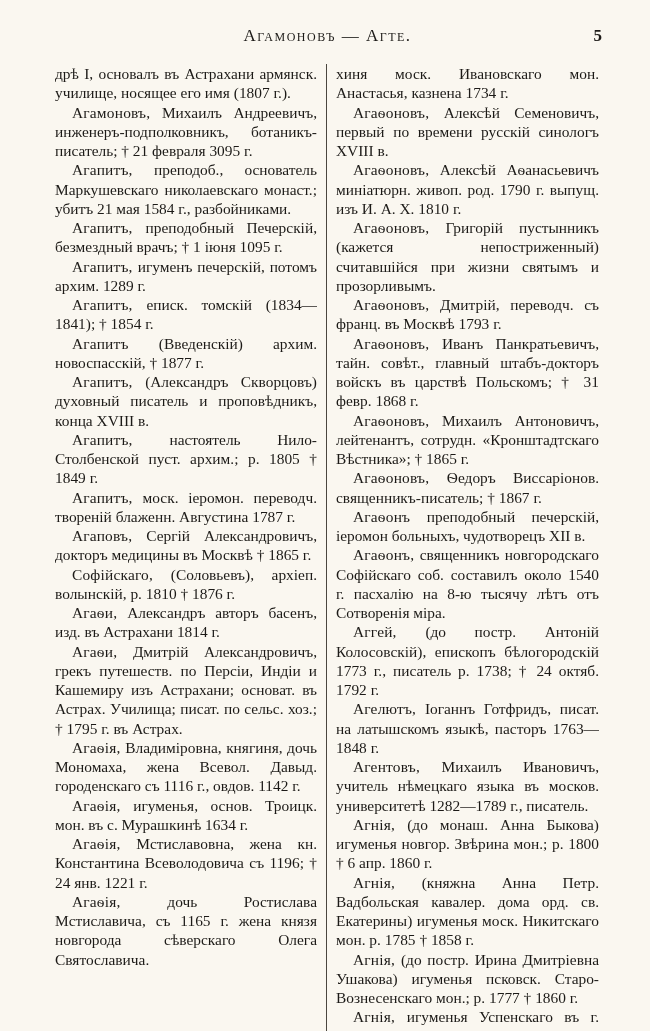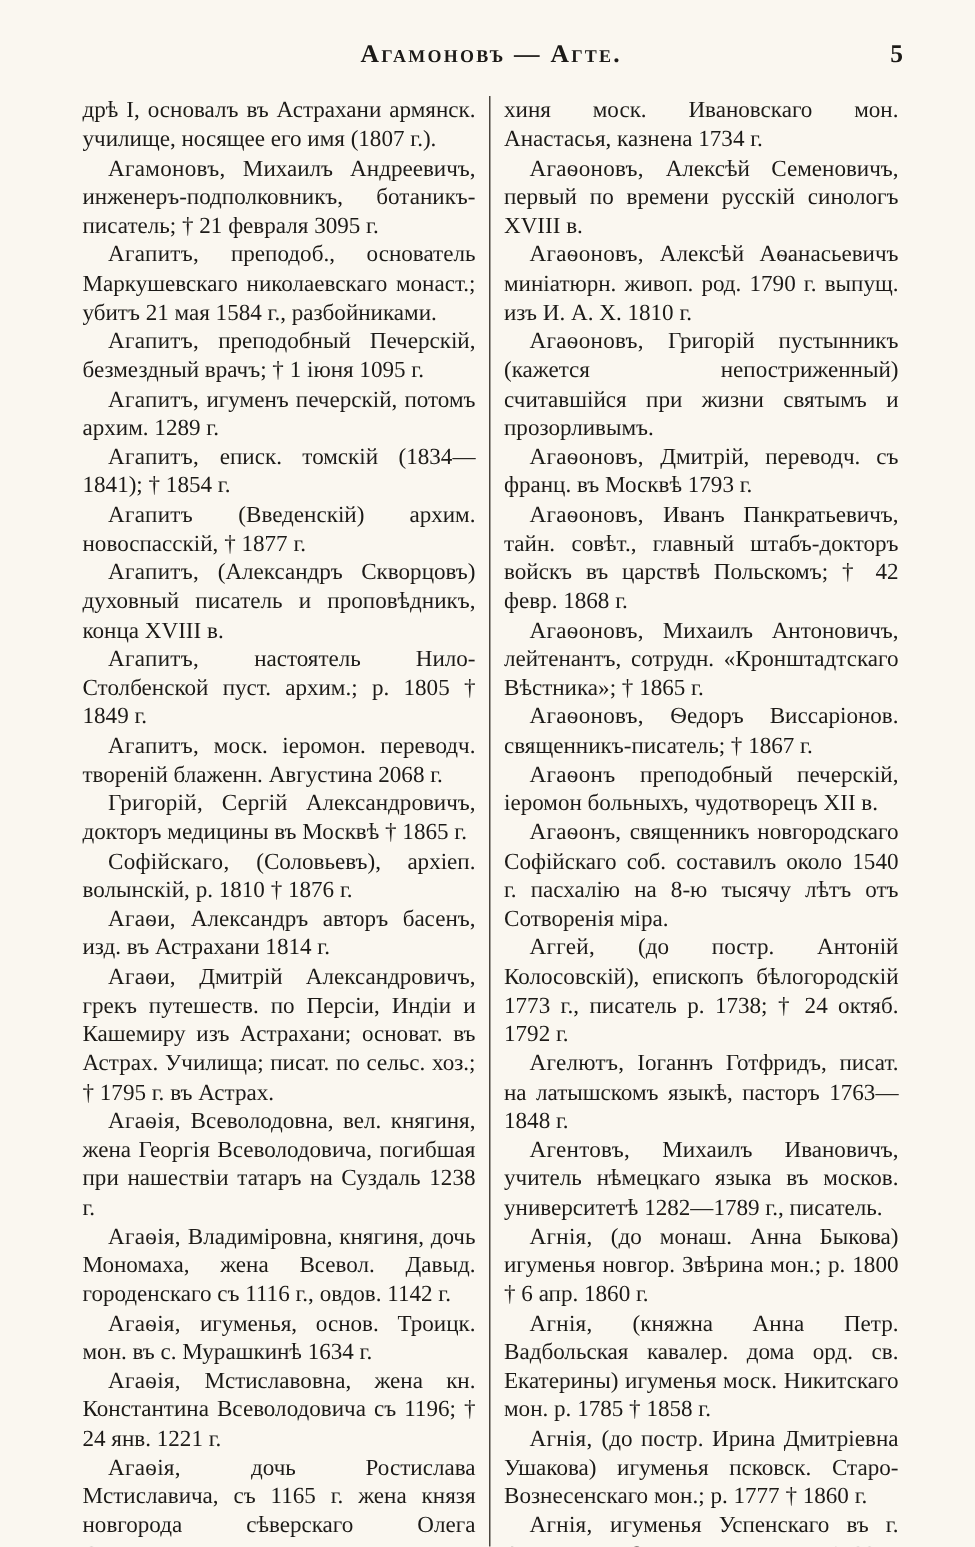--- a/index.html
+++ b/index.html
@@ -20,21 +20,21 @@
     box-sizing: border-box;
   }
   .header {
     position: relative;
     text-align: center;
     height: 34px;
     margin-bottom: 4px;
   }
   .header-title {
     font-variant: small-caps;
-    font-weight: bold;
+    font-weight: normal;
     font-size: 17px;
     letter-spacing: 1.5px;
     display: inline-block;
   }
   .page-number {
     position: absolute;
     right: -2px;
     top: 0;
     font-weight: bold;
     font-size: 17px;
@@ -81,38 +81,37 @@
     <div class="col col-left">
         <p class="entry cont"><span>дрѣ I, основалъ въ Астрахани армянск. училище, носящее его имя (1807 г.).</span></p>
         <p class="entry"><b>Агамоновъ, </b><span>Михаилъ Андреевичъ, инженеръ-подполковникъ, ботаникъ-писатель; † 21 февраля 3095 г.</span></p>
         <p class="entry"><b>Агапитъ, </b><span>преподоб., основатель Маркушевскаго николаевскаго монаст.; убитъ 21 мая 1584 г., разбойниками.</span></p>
         <p class="entry"><b>Агапитъ, </b><span>преподобный Печерскій, безмездный врачъ; † 1 іюня 1095 г.</span></p>
         <p class="entry"><b>Агапитъ, </b><span>игуменъ печерскій, потомъ архим. 1289 г.</span></p>
         <p class="entry"><b>Агапитъ, </b><span>еписк. томскій (1834— 1841); † 1854 г.</span></p>
         <p class="entry"><b>Агапитъ </b><span>(Введенскій) архим. новоспасскій, † 1877 г.</span></p>
         <p class="entry"><b>Агапитъ, </b><span>(Александръ Скворцовъ) духовный писатель и проповѣдникъ, конца XVIII в.</span></p>
         <p class="entry"><b>Агапитъ, </b><span>настоятель Нило-Столбенской пуст. архим.; р. 1805 † 1849 г.</span></p>
-        <p class="entry"><b>Агапитъ, </b><span>моск. іеромон. переводч. твореній блаженн. Августина 2068 г.</span></p>
-        <p class="entry"><b>Григорій, </b><span>Сергій Александровичъ, докторъ медицины въ Москвѣ † 1865 г.</span></p>
+        <p class="entry"><b>Агапитъ, </b><span>моск. іеромон. переводч. твореній блаженн. Августина 1787 г.</span></p>
+        <p class="entry"><b>Агаповъ, </b><span>Сергій Александровичъ, докторъ медицины въ Москвѣ † 1865 г.</span></p>
         <p class="entry"><b>Софійскаго, </b><span>(Соловьевъ), архіеп. волынскій, р. 1810 † 1876 г.</span></p>
         <p class="entry"><b>Агаѳи, </b><span>Александръ авторъ басенъ, изд. въ Астрахани 1814 г.</span></p>
         <p class="entry"><b>Агаѳи, </b><span>Дмитрій Александровичъ, грекъ путешеств. по Персіи, Индіи и Кашемиру изъ Астрахани; основат. въ Астрах. Училища; писат. по сельс. хоз.; † 1795 г. въ Астрах.</span></p>
-        <p class="entry"><b>Агаѳія, </b><span>Всеволодовна, вел. княгиня, жена Георгія Всеволодовича, погибшая при нашествіи татаръ на Суздаль 1238 г.</span></p>
         <p class="entry"><b>Агаѳія, </b><span>Владиміровна, княгиня, дочь Мономаха, жена Всевол. Давыд. городенскаго съ 1116 г., овдов. 1142 г.</span></p>
         <p class="entry"><b>Агаѳія, </b><span>игуменья, основ. Троицк. мон. въ с. Мурашкинѣ 1634 г.</span></p>
         <p class="entry"><b>Агаѳія, </b><span>Мстиславовна, жена кн. Константина Всеволодовича съ 1196; † 24 янв. 1221 г.</span></p>
         <p class="entry"><b>Агаѳія, </b><span>дочь Ростислава Мстиславича, съ 1165 г. жена князя новгорода сѣверскаго Олега Святославича.</span></p>
       </div>
     <div class="col col-right">
         <p class="entry cont"><span>хиня моск. Ивановскаго мон. Анастасья, казнена 1734 г.</span></p>
         <p class="entry"><b>Агаѳоновъ, </b><span>Алексѣй Семеновичъ, первый по времени русскій синологъ XVIII в.</span></p>
         <p class="entry"><b>Агаѳоновъ, </b><span>Алексѣй Аѳанасьевичъ миніатюрн. живоп. род. 1790 г. выпущ. изъ И. А. Х. 1810 г.</span></p>
         <p class="entry"><b>Агаѳоновъ, </b><span>Григорій пустынникъ (кажется непостриженный) считавшійся при жизни святымъ и прозорливымъ.</span></p>
         <p class="entry"><b>Агаѳоновъ, </b><span>Дмитрій, переводч. съ франц. въ Москвѣ 1793 г.</span></p>
-        <p class="entry"><b>Агаѳоновъ, </b><span>Иванъ Панкратьевичъ, тайн. совѣт., главный штабъ-докторъ войскъ въ царствѣ Польскомъ; † 42 февр. 1868 г.</span></p>
+        <p class="entry"><b>Агаѳоновъ, </b><span>Иванъ Панкратьевичъ, тайн. совѣт., главный штабъ-докторъ войскъ въ царствѣ Польскомъ; † 31 февр. 1868 г.</span></p>
         <p class="entry"><b>Агаѳоновъ, </b><span>Михаилъ Антоновичъ, лейтенантъ, сотрудн. «Кронштадтскаго Вѣстника»; † 1865 г.</span></p>
         <p class="entry"><b>Агаѳоновъ, </b><span>Ѳедоръ Виссаріонов. священникъ-писатель; † 1867 г.</span></p>
         <p class="entry"><b>Агаѳонъ </b><span>преподобный печерскій, іеромон больныхъ, чудотворецъ XII в.</span></p>
         <p class="entry"><b>Агаѳонъ, </b><span>священникъ новгородскаго Софійскаго соб. составилъ около 1540 г. пасхалію на 8-ю тысячу лѣтъ отъ Сотворенія міра.</span></p>
         <p class="entry"><b>Аггей, </b><span>(до постр. Антоній Колосовскій), епископъ бѣлогородскій 1773 г., писатель р. 1738; † 24 октяб. 1792 г.</span></p>
         <p class="entry"><b>Агелютъ, </b><span>Іоганнъ Готфридъ, писат. на латышскомъ языкѣ, пасторъ 1763—1848 г.</span></p>
         <p class="entry"><b>Агентовъ, </b><span>Михаилъ Ивановичъ, учитель нѣмецкаго языка въ москов. университетѣ 1282—1789 г., писатель.</span></p>
         <p class="entry"><b>Агнія, </b><span>(до монаш. Анна Быкова) игуменья новгор. Звѣрина мон.; р. 1800 † 6 апр. 1860 г.</span></p>
         <p class="entry"><b>Агнія, </b><span>(княжна Анна Петр. Вадбольская кавалер. дома орд. св. Екатерины) игуменья моск. Никитскаго мон. р. 1785 † 1858 г.</span></p>
         <p class="entry"><b>Агнія, </b><span>(до постр. Ирина Дмитріевна Ушакова) игуменья псковск. Старо-Вознесенскаго мон.; р. 1777 † 1860 г.</span></p>

